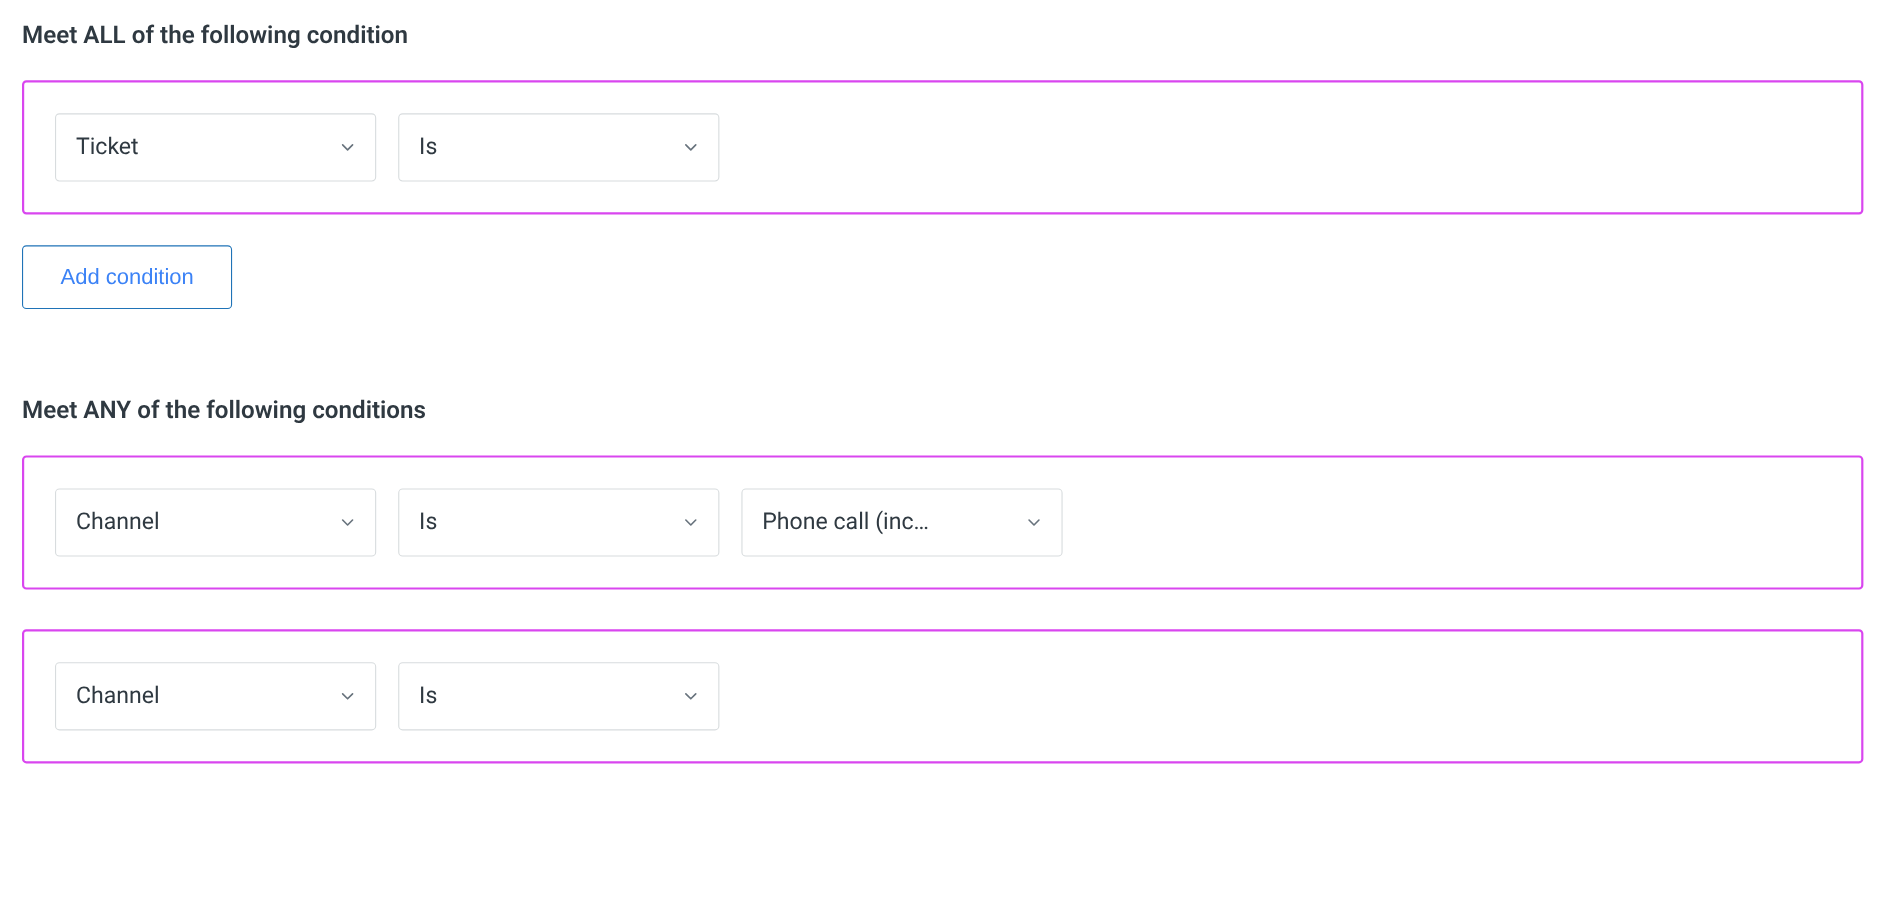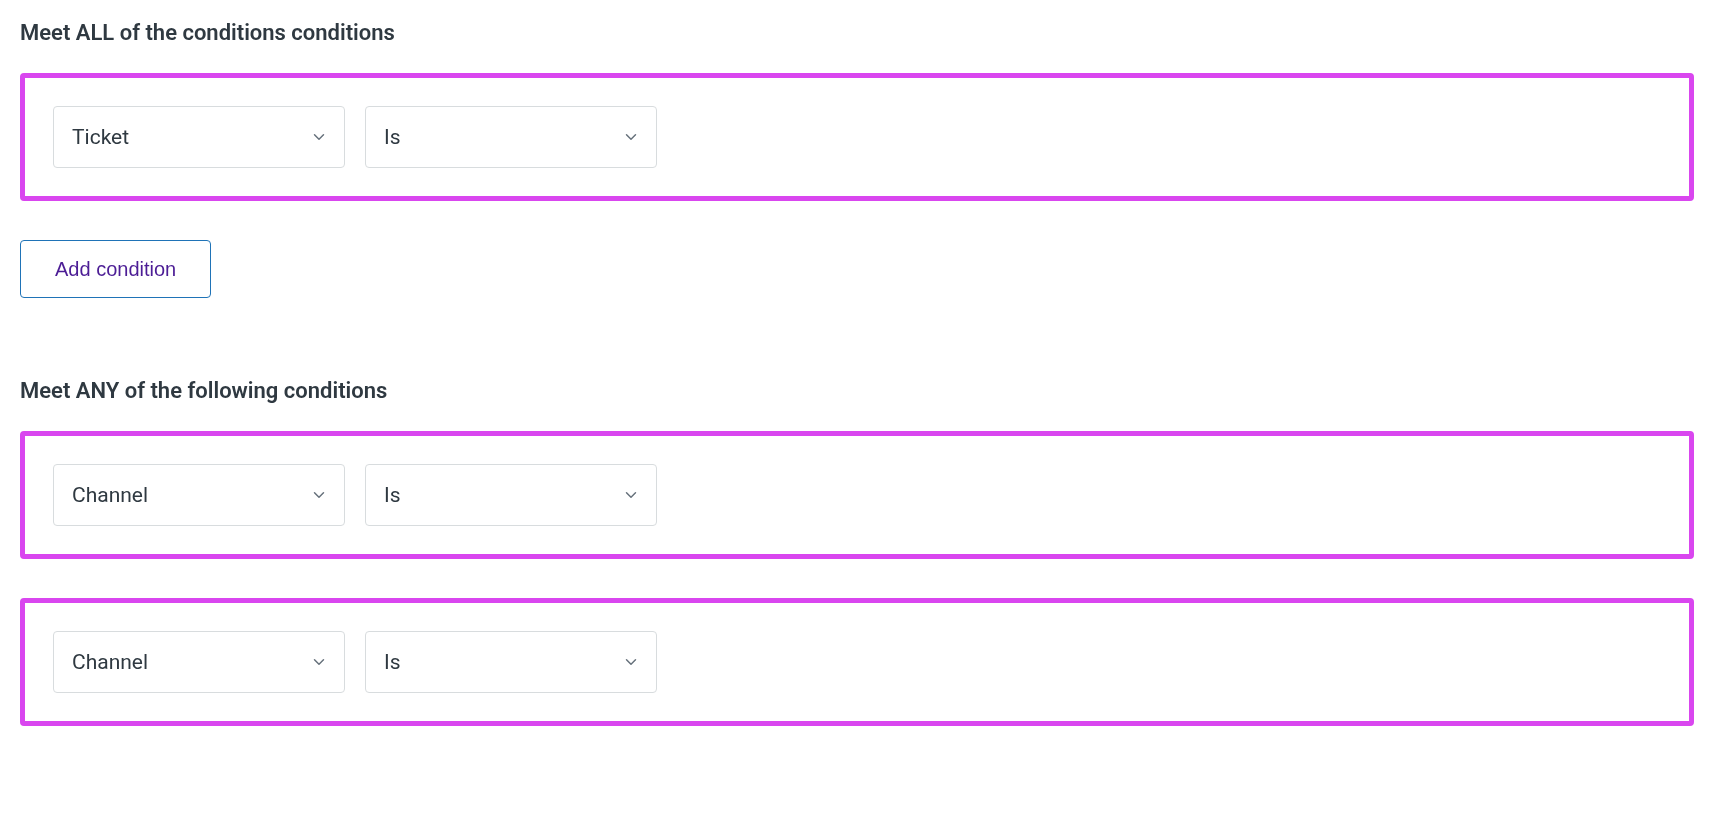--- a/index.html
+++ b/index.html
@@ -10,24 +10,24 @@
     background: #fff;
     color: #2f3941;
   }
   .section-title {
     font-size: 22px;
     font-weight: 600;
     color: #2f3941;
     margin: 0 0 28px 0;
   }
   .condition-box {
-    border: 5px solid #d946ef;
+    border: 2px solid #d946ef;
     border-radius: 4px;
     padding: 28px;
-    margin-bottom: 39px;
+    margin-bottom: 28px;
   }
   .condition-row {
     display: flex;
     gap: 20px;
   }
   .select {
     position: relative;
     width: 292px;
     height: 62px;
     border: 1px solid #d8dcde;
@@ -64,35 +64,35 @@
   }
   .add-btn {
     display: inline-flex;
     align-items: center;
     justify-content: center;
     height: 58px;
     padding: 0 34px;
     border: 1px solid #1f73b7;
     border-radius: 4px;
     background: #fff;
-    color: #4c1d95;
+    color: #3b82f6;
     font-size: 20px;
     font-weight: 400;
     cursor: pointer;
     margin-bottom: 80px;
   }
   .condition-box + .condition-box { margin-top: 36px; }
 </style>
 </head>
 <body>
 
 
 
 
-<h2 class="section-title">Meet ALL of the conditions conditions</h2>
+<h2 class="section-title">Meet ALL of the following condition</h2>
 
 <div class="condition-box">
   <div class="condition-row">
     <div class="select">
       <span class="select-label">Ticket</span>
       <span class="chevron">
         <svg viewBox="0 0 24 24" fill="none" stroke="#68737d" stroke-width="2" stroke-linecap="round" stroke-linejoin="round">
             <polyline points="6 9 12 15 18 9"></polyline>
           </svg>
       </span>
@@ -124,20 +124,28 @@
       </span>
     </div>
     <div class="select">
       <span class="select-label">Is</span>
       <span class="chevron">
         <svg viewBox="0 0 24 24" fill="none" stroke="#68737d" stroke-width="2" stroke-linecap="round" stroke-linejoin="round">
             <polyline points="6 9 12 15 18 9"></polyline>
           </svg>
       </span>
     </div>
+    <div class="select">
+      <span class="select-label">Phone call (inc…</span>
+      <span class="chevron">
+        <svg viewBox="0 0 24 24" fill="none" stroke="#68737d" stroke-width="2" stroke-linecap="round" stroke-linejoin="round">
+            <polyline points="6 9 12 15 18 9"></polyline>
+          </svg>
+      </span>
+    </div>
   </div>
 </div>
 
 <div class="condition-box">
   <div class="condition-row">
     <div class="select">
       <span class="select-label">Channel</span>
       <span class="chevron">
         <svg viewBox="0 0 24 24" fill="none" stroke="#68737d" stroke-width="2" stroke-linecap="round" stroke-linejoin="round">
             <polyline points="6 9 12 15 18 9"></polyline>

